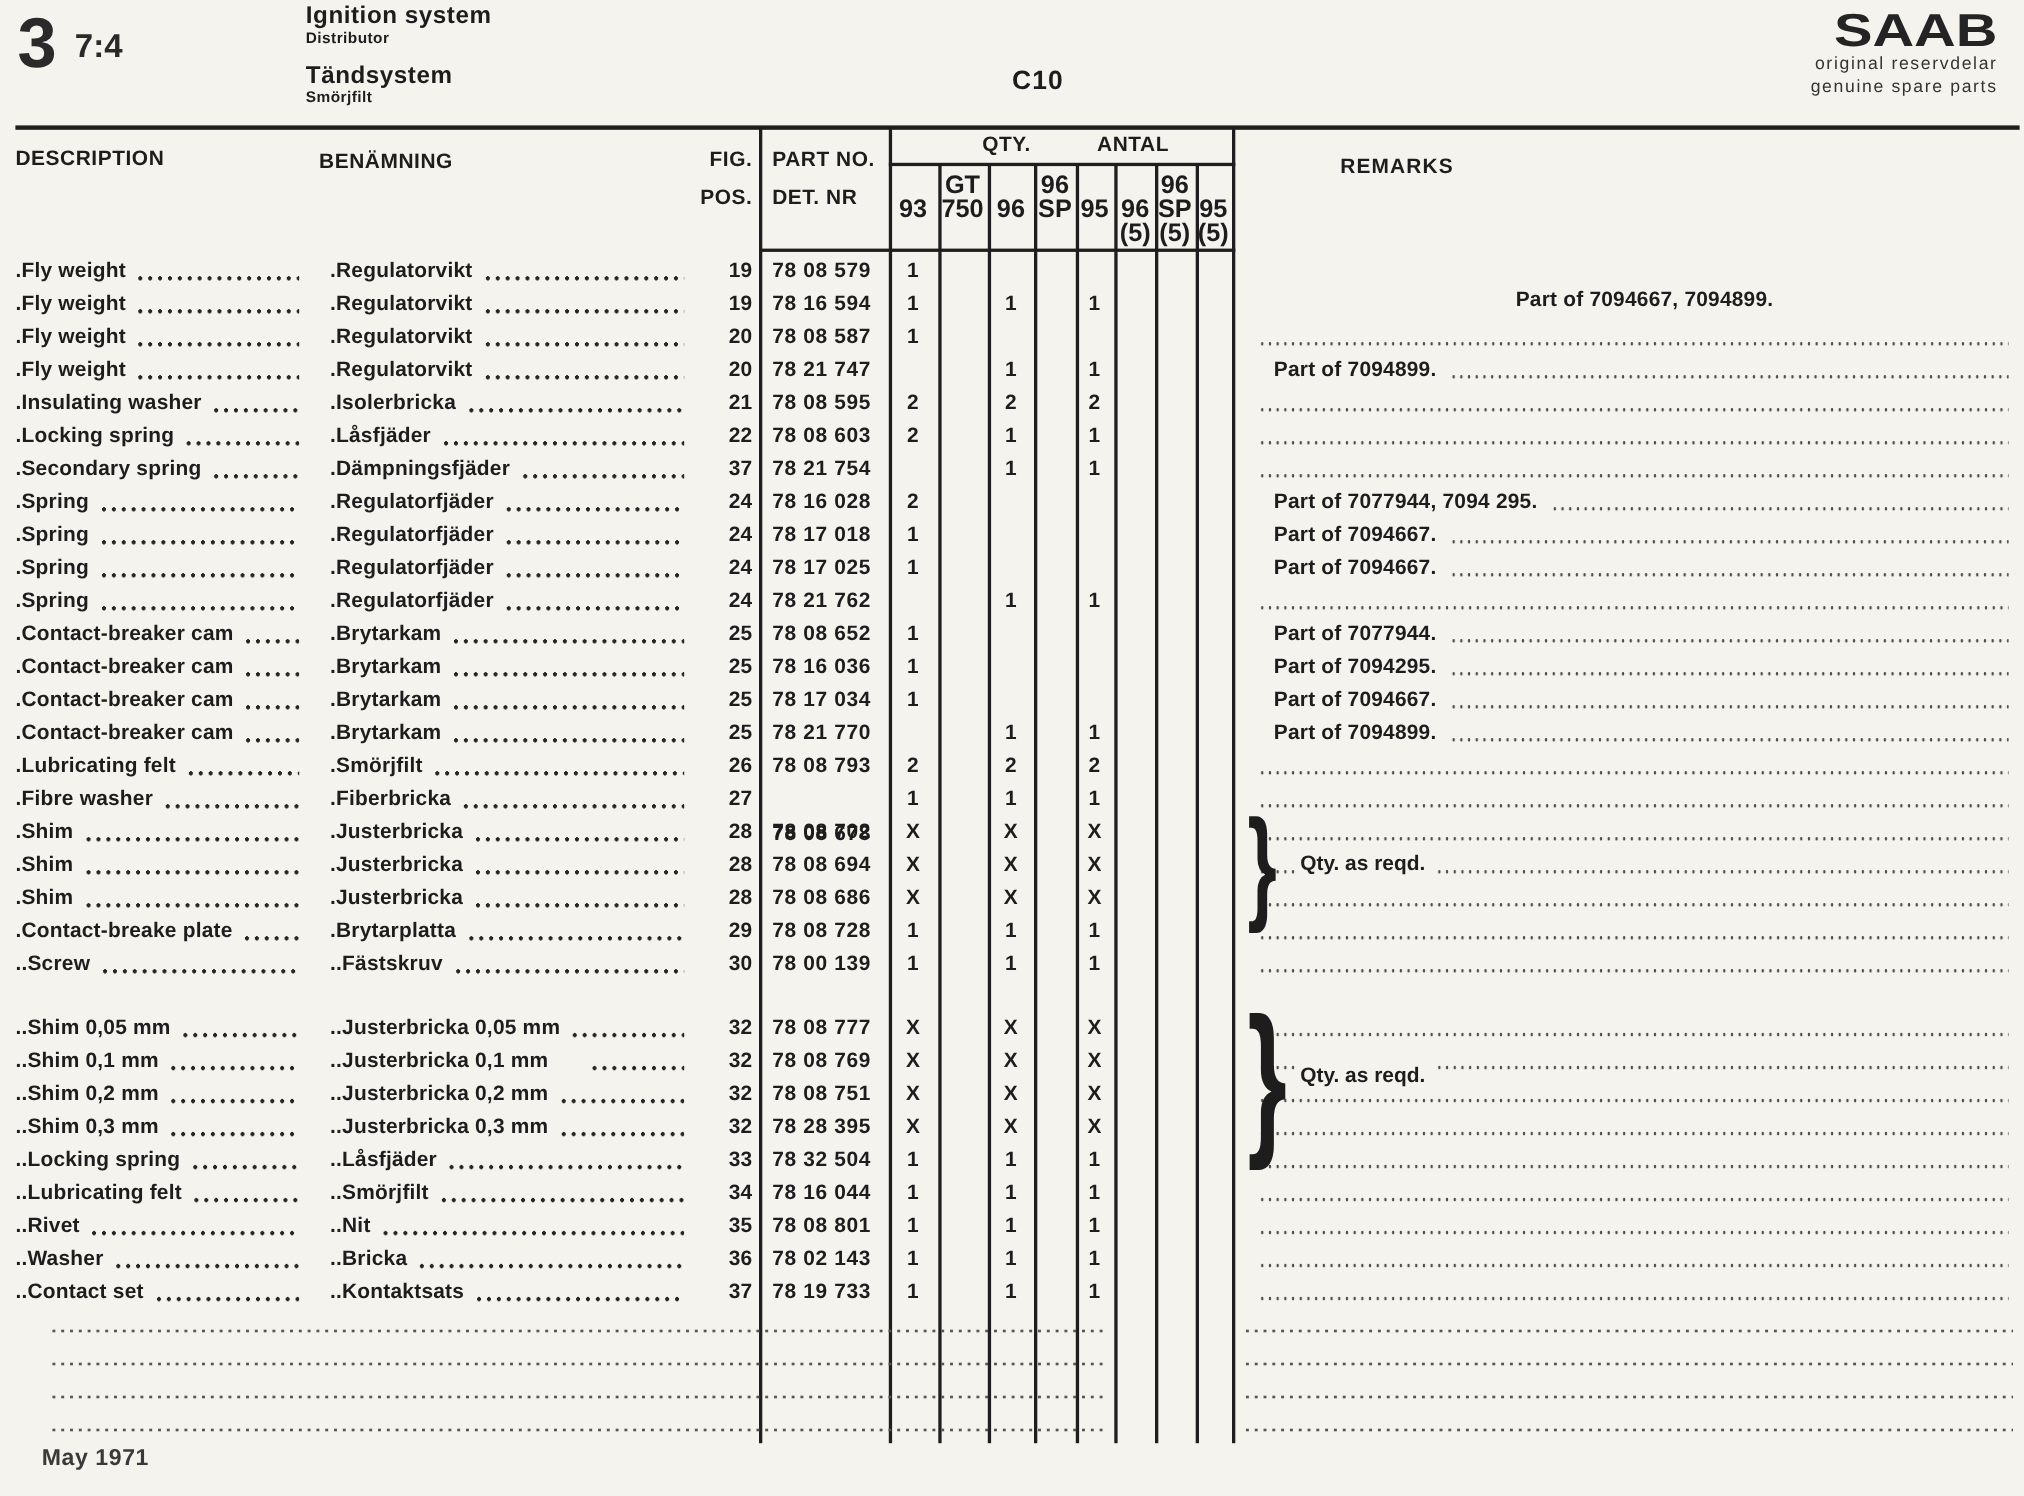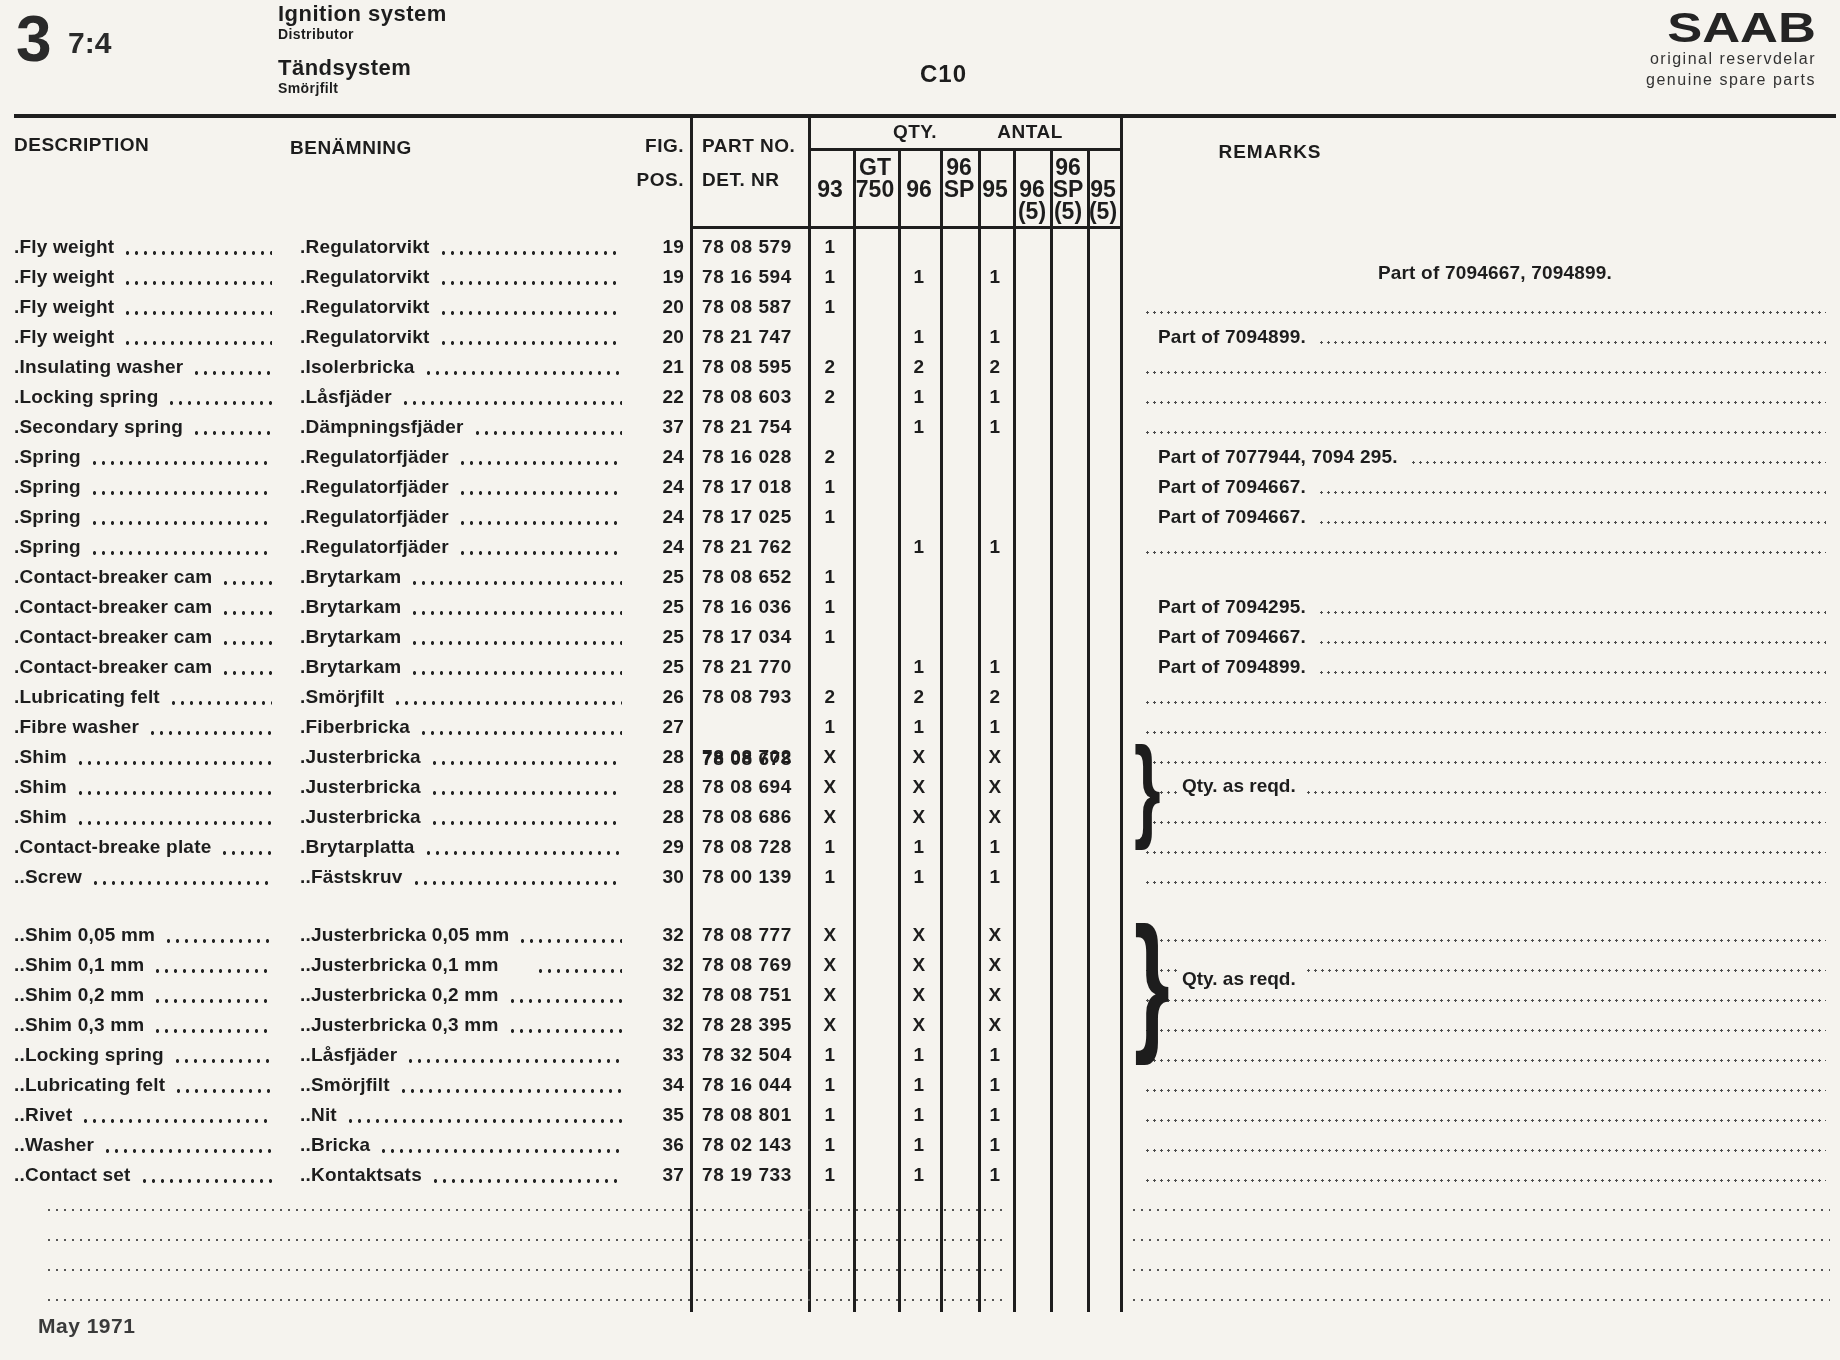--- a/index.html
+++ b/index.html
@@ -331,20 +331,24 @@
           <span>.Contact-breaker cam</span>
           <span class="lead"></span>
         </div>
         <div class="cell" style="left: 300px; width: 326px;">
           <span>.Brytarkam</span>
           <span class="lead"></span>
         </div>
         <div class="cell fig" style="left: 630px; width: 54px;">25</div>
         <div class="cell part" style="left: 702px; width: 110px;">78 08 652</div>
         <div class="cell qv" style="left: 808px; width: 44px;">1</div>
+        <div class="cell" style="left: 1132px; width: 700px;">
+          <span class="rtext">Part of 7077944.</span>
+          <span class="rlead"></span>
+        </div>
       </div>
       <div class="row" style="top: 592px;">
         <div class="cell" style="left: 14px; width: 262px;">
           <span>.Contact-breaker cam</span>
           <span class="lead"></span>
         </div>
         <div class="cell" style="left: 300px; width: 326px;">
           <span>.Brytarkam</span>
           <span class="lead"></span>
         </div>

